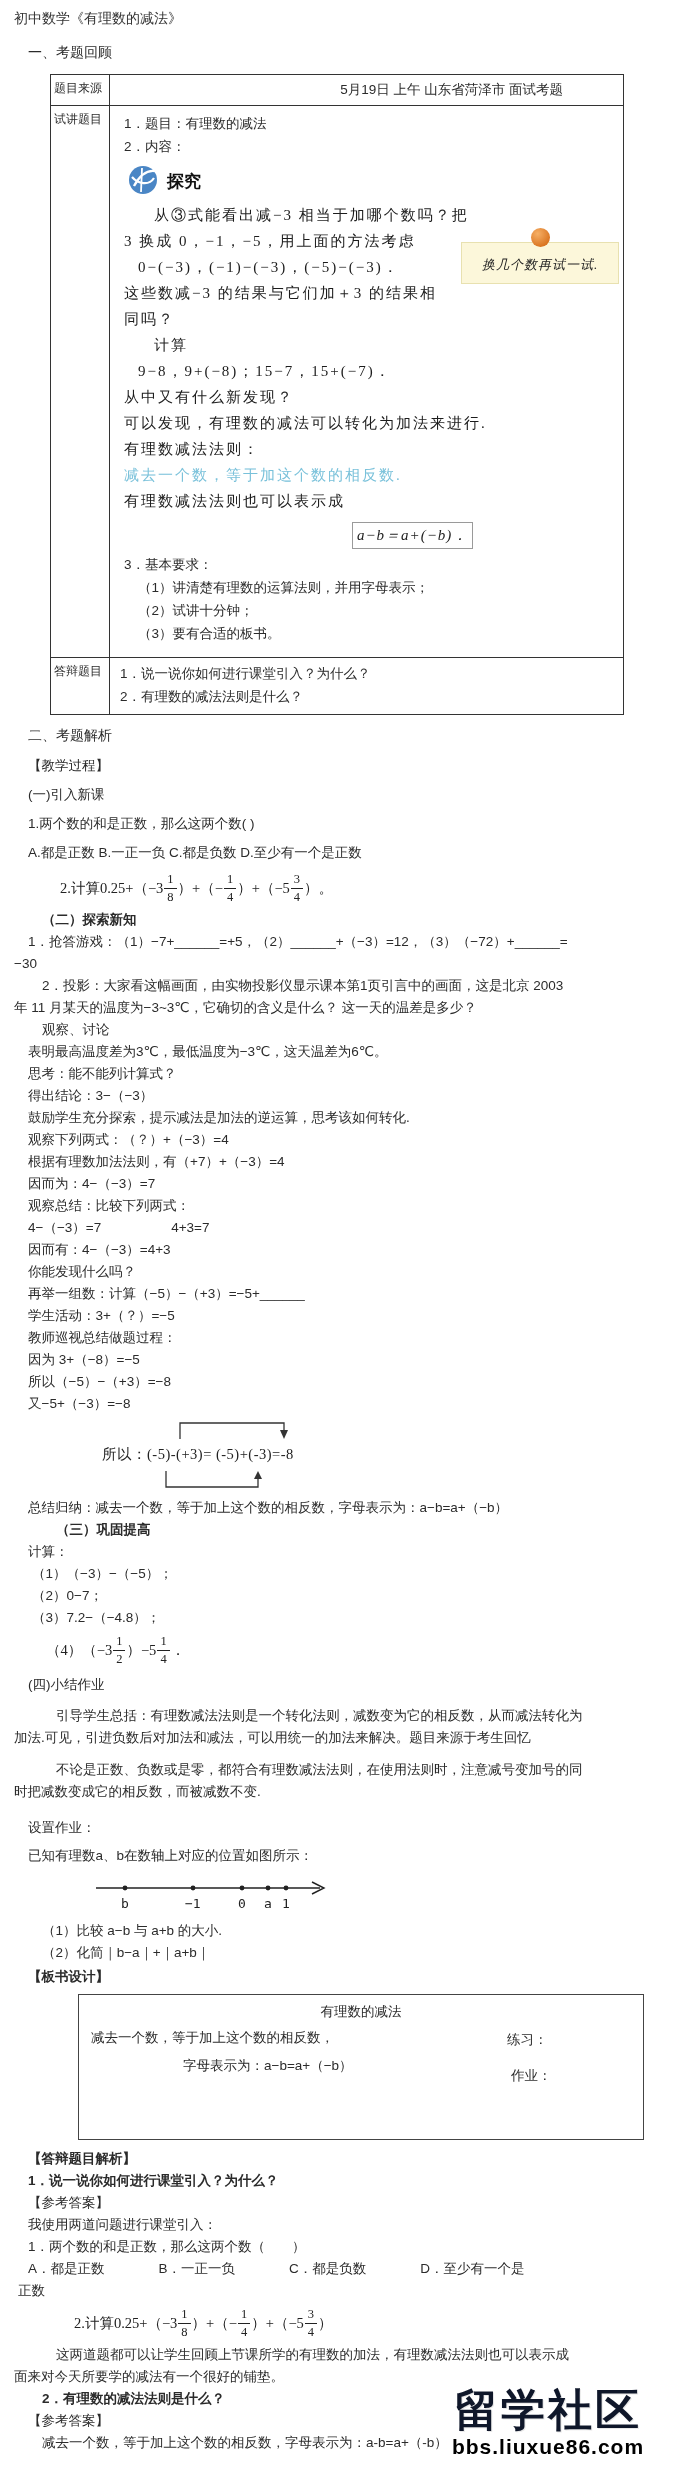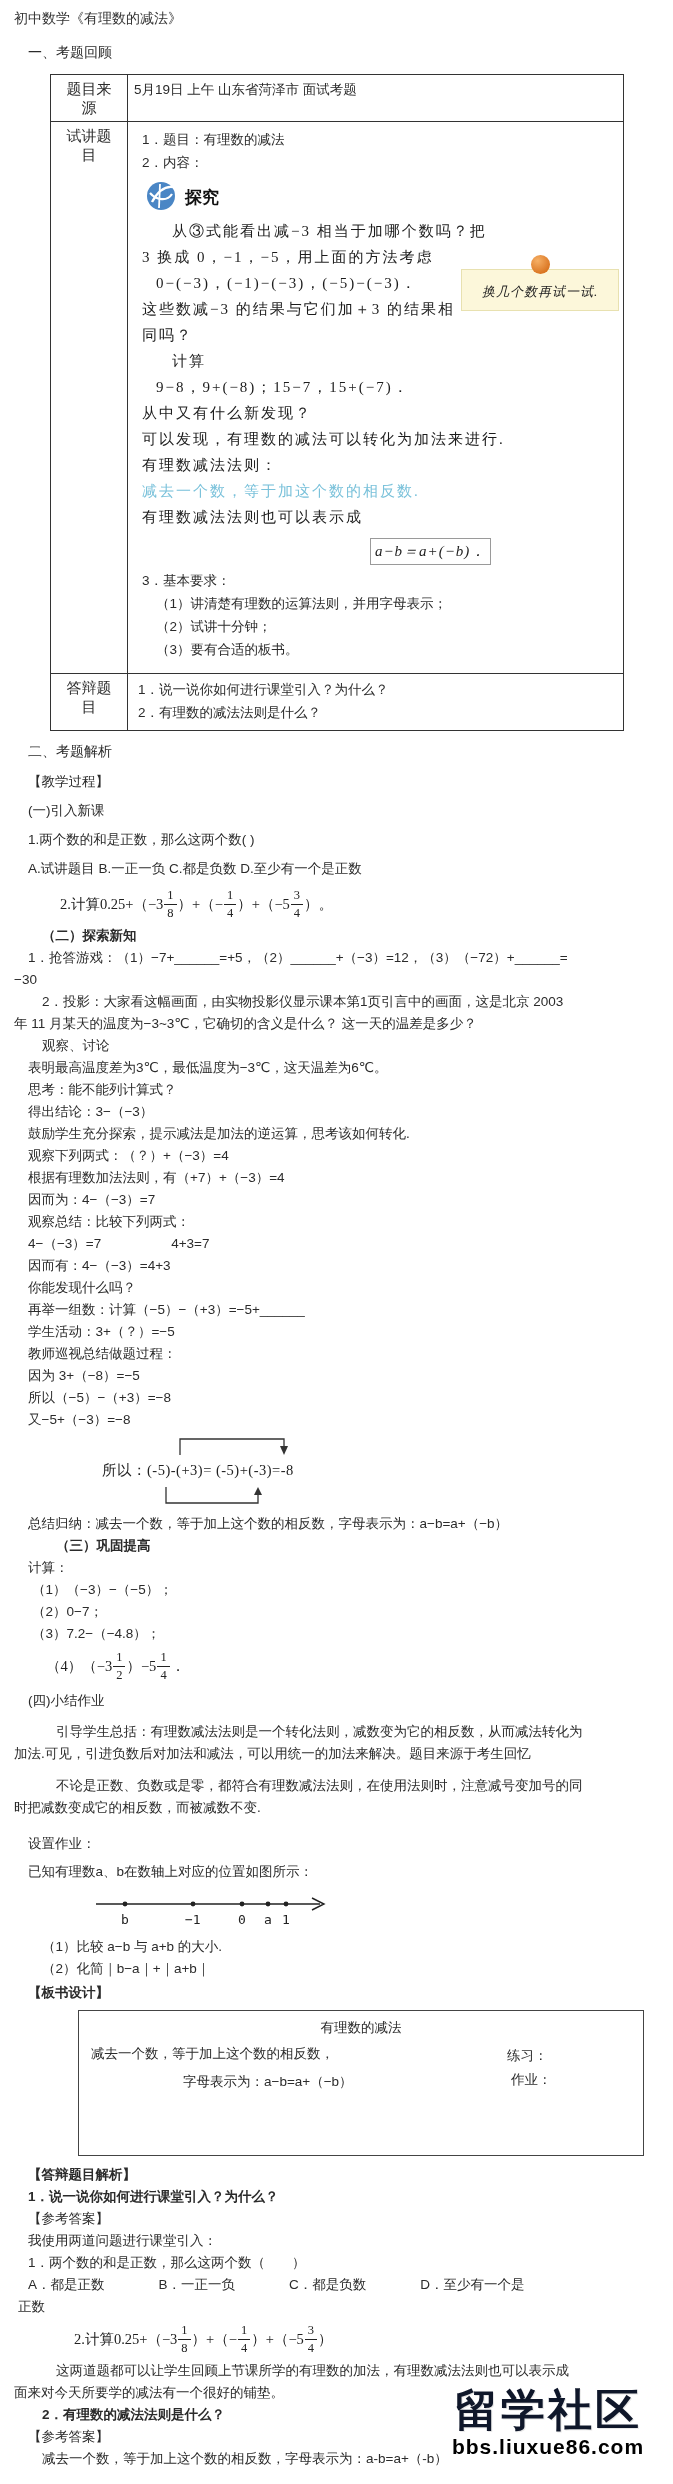--- a/index.html
+++ b/index.html
@@ -7,33 +7,33 @@
     width:673px;height:2484px;box-sizing:border-box;position:relative;overflow:hidden;
     background:#ffffff;color:#2b2b2b;
     font-family:"Liberation Sans","DejaVu Sans",sans-serif;font-size:13.5px;
     padding:10px 0 0 14px;
   }
   .doc-title{font-size:14px;margin:0 0 16px 0;color:#333}
   .sec-heading{margin:12px 0 12px 14px;font-size:14px}
   
   table.exam{border-collapse:collapse;margin-left:36px;width:574px;table-layout:fixed}
   table.exam td{border:1px solid #333;vertical-align:top}
-  td.lbl{width:52px;text-align:center;vertical-align:middle;padding:4px 12px;line-height:19px;font-size:15px}
-  td.val-center{text-align:left;vertical-align:middle;padding:6px 60px 6px 6px;font-size:13.5px}
+  td.lbl{width:52px;text-align:left;vertical-align:middle;padding:4px 3px;line-height:19px;font-size:12px}
+  td.val-center{text-align:right;vertical-align:middle;padding:6px 60px 6px 6px;font-size:13.5px}
   .cell2{padding:6px 12px 12px 14px;position:relative}
   .typed{font-size:13.5px;line-height:23px}
   .kai{font-family:"Liberation Serif","DejaVu Serif",serif;font-size:15px;line-height:26px;letter-spacing:2px;color:#1c1c1c}
   .ind1{padding-left:14px}
   .ind2{padding-left:30px}
   .explore-row{display:flex;align-items:center;gap:9px;margin:7px 0 4px 4px}
   .explore-title{font-family:"Liberation Serif",serif;font-weight:bold;font-size:17px;color:#111}
   .rule-highlight{color:#79c1da}
   .formula-box{display:inline-block;border:1px solid #9a9a9a;padding:3px 4px;margin:8px 0 4px 228px;
     font-family:"Liberation Serif",serif;font-style:italic;font-size:15px;letter-spacing:1px;color:#222}
-  .note{position:absolute;top:133px;right:4px;width:158px;text-align:center}
+  .note{position:absolute;top:122px;right:4px;width:158px;text-align:center}
   .note-ball{width:19px;height:19px;border-radius:50%;margin:0 auto -5px;position:relative;z-index:2;
     background:radial-gradient(circle at 35% 30%, #f6b066, #d9731f 75%)}
   .note-box{background:#fcf7da;border:1px solid #e8e1b0;padding:13px 5px 9px;
     font-family:"Liberation Serif",serif;font-style:italic;font-size:13px;letter-spacing:1px;color:#222}
   
   .intro-ln{margin:11px 0 11px 14px}
   .dense{margin:0 0 0 14px;line-height:22px}
   .b{font-weight:bold}
   .mrow{display:inline-flex;align-items:center;font-family:"Liberation Serif","DejaVu Serif",serif;font-size:14.5px;color:#222}
   .frac{display:inline-block;text-align:center;font-size:12.5px;line-height:1;margin:0 1px;vertical-align:middle}
@@ -48,21 +48,21 @@
   
   .numline{margin:8px 0 2px 78px}
   svg text{font-family:"DejaVu Sans Mono","Liberation Mono",monospace;font-size:13px;fill:#222}
   
   .board{margin:6px 0 8px 64px;width:566px;height:146px;border:1px solid #444;position:relative;
     box-sizing:border-box;padding:6px 10px;font-size:13.5px}
   .board .bd-title{text-align:center;margin-top:2px}
   .board .bd-l1{position:absolute;left:12px;top:34px}
   .board .bd-l2{position:absolute;left:104px;top:62px}
   .board .bd-r1{position:absolute;left:428px;top:36px}
-  .board .bd-r2{position:absolute;left:432px;top:60px}
+  .board .bd-r2{position:absolute;left:432px;top:72px}
   
   .watermark{position:absolute;left:426px;top:2386px;width:244px;text-align:center;pointer-events:none}
   .wm-1{font-size:44px;font-weight:bold;color:#0f172a;letter-spacing:3px;line-height:48px;
     text-shadow:1px 1px 0 #e8e8e8}
   .wm-2{font-size:21px;font-weight:bold;color:#000000;line-height:26px;letter-spacing:1px}
   .gap6{height:6px}.gap10{height:10px}.gap14{height:14px}
 </style>
 </head>
 <body>
 
@@ -121,21 +121,21 @@
       <div class="typed">2．有理数的减法法则是什么？</div>
     </td>
   </tr>
 </tbody>
   </table>
 
 <div class="sec-heading" style="">二、考题解析</div>
 <div class="intro-ln">【教学过程】</div>
 <div class="intro-ln">(一)引入新课</div>
 <div class="intro-ln">1.两个数的和是正数，那么这两个数( )</div>
-<div class="intro-ln">A.试讲题目 B.一正一负 C.都是负数 D.至少有一个是正数</div>
+<div class="intro-ln">A.都是正数 B.一正一负 C.都是负数 D.至少有一个是正数</div>
 
 <div class="calc-line">
   <span class="mrow">
     <span>2.计算0.25+（−3</span>
     <span class="frac">
         <span class="num">1</span>
         <span class="den">8</span>
       </span>
     <span>）+（−</span>
     <span class="frac">

